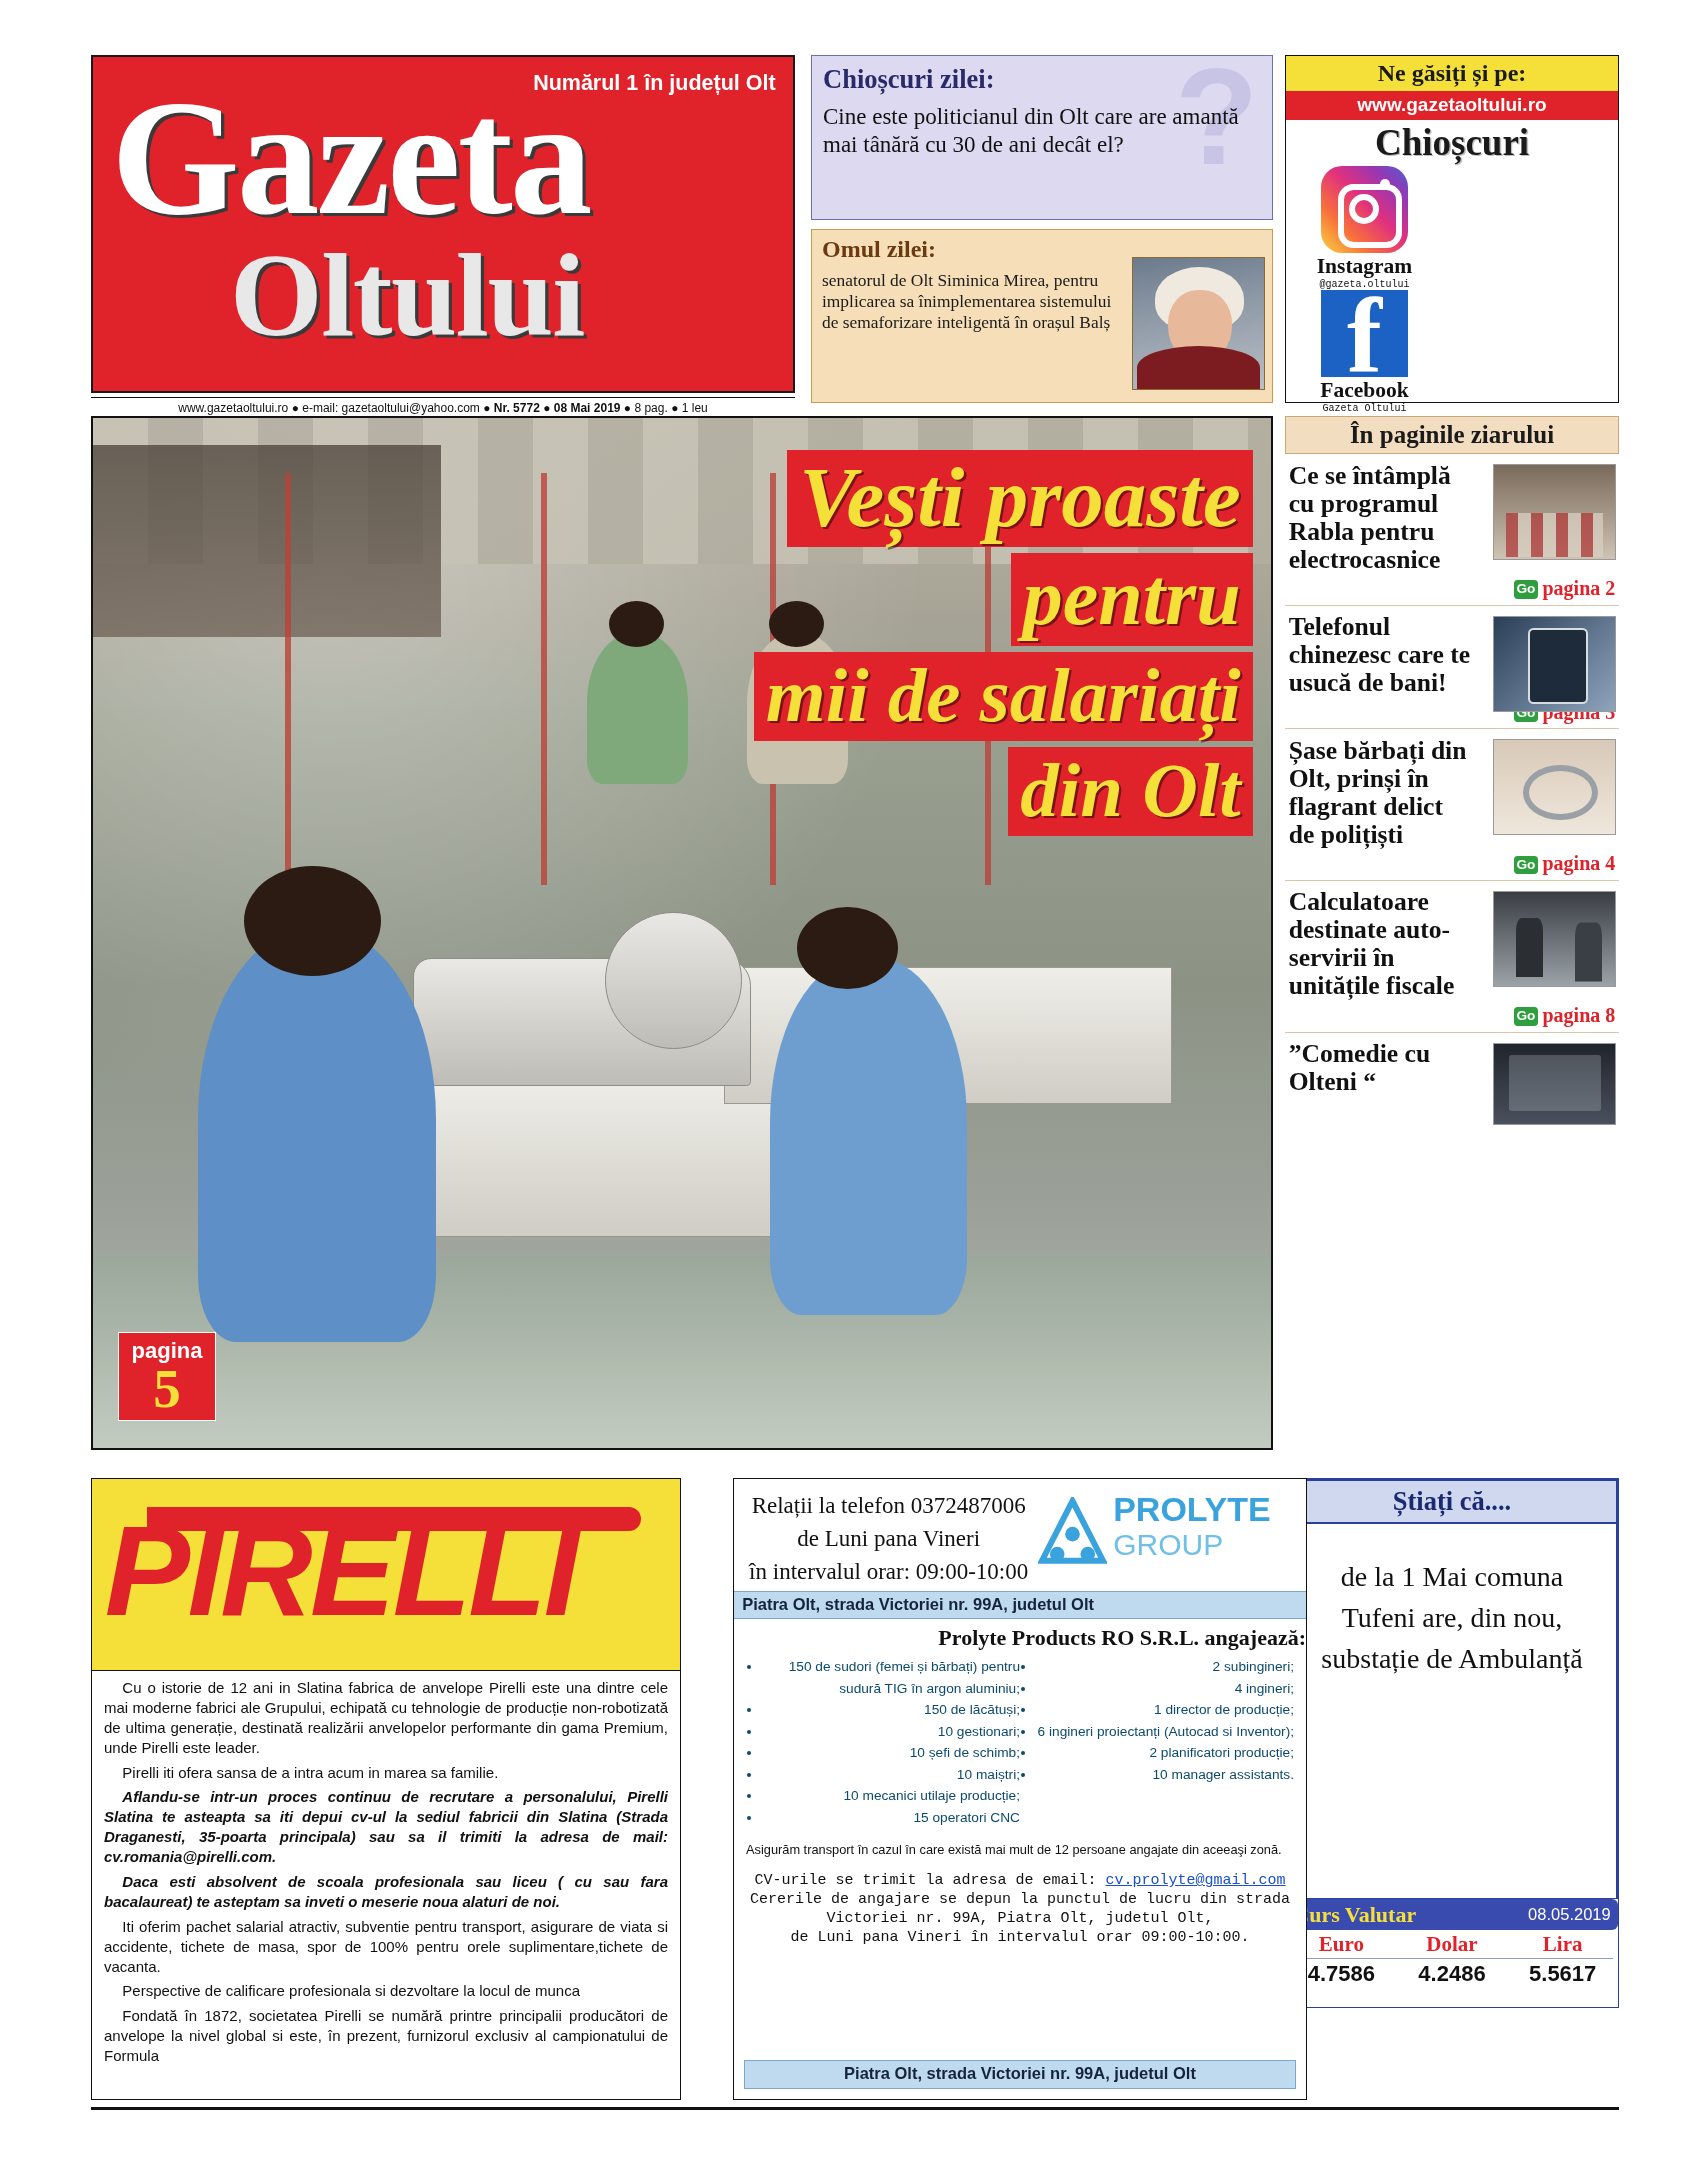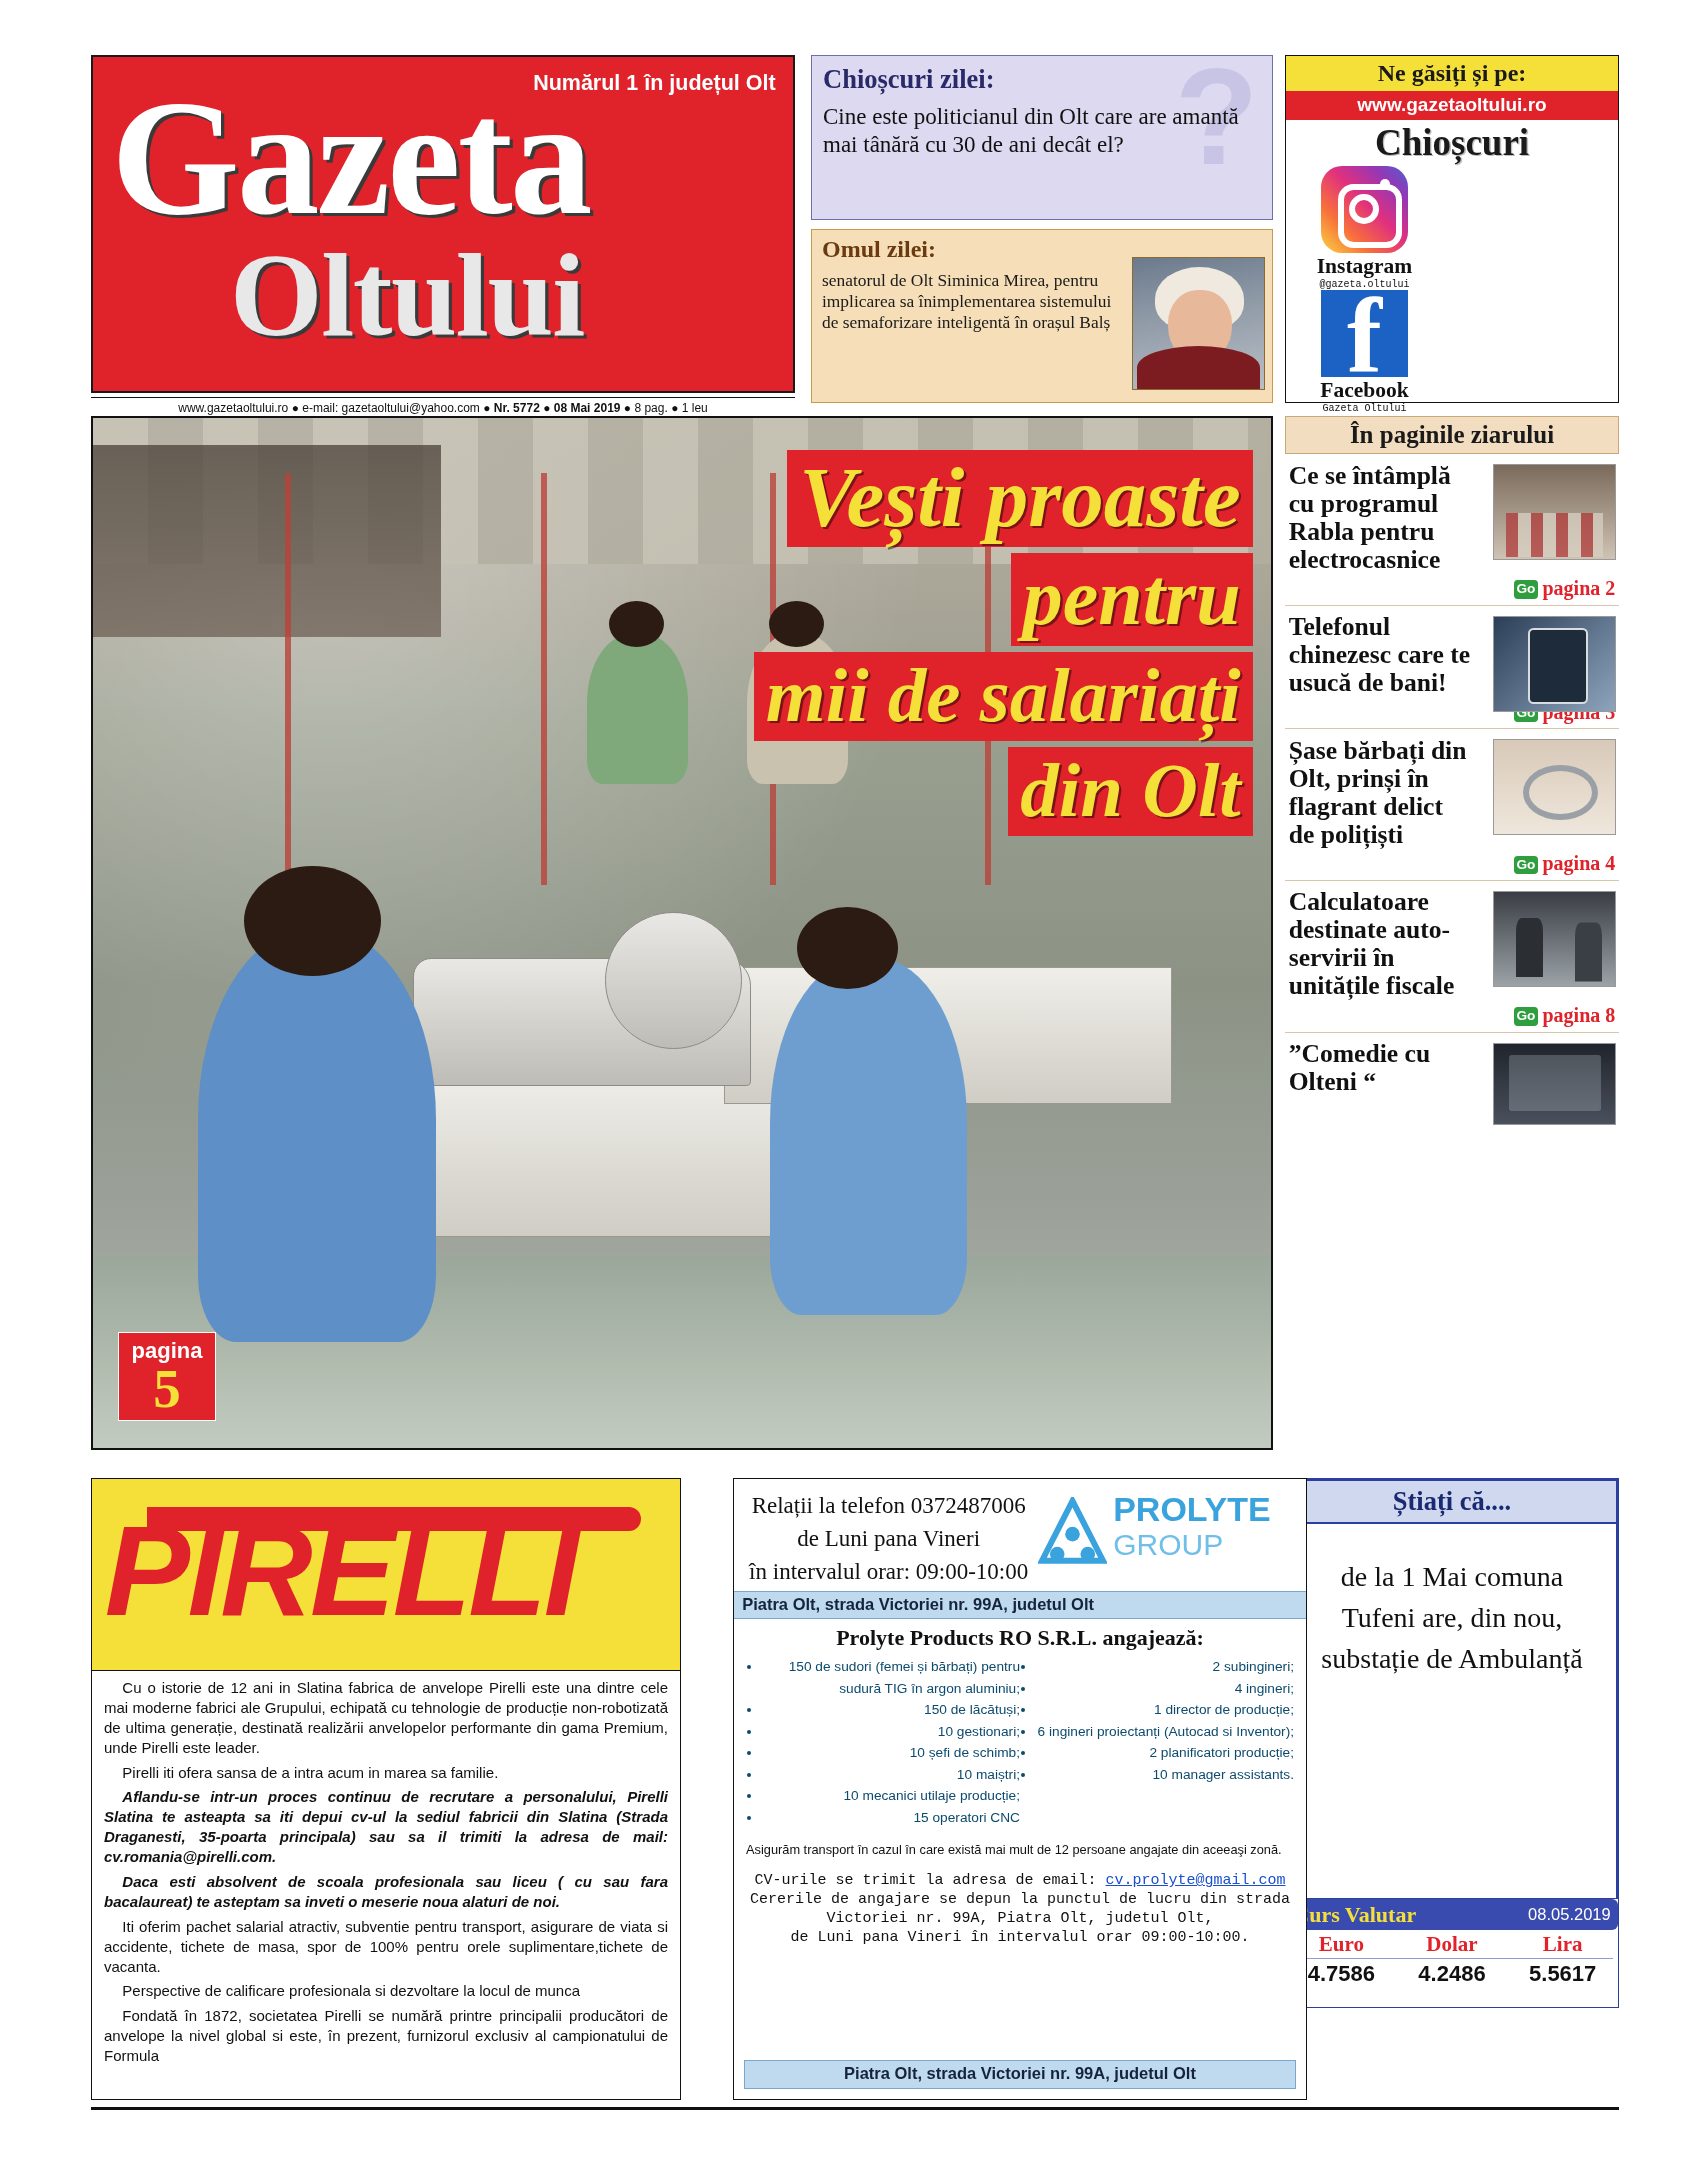--- a/index.html
+++ b/index.html
@@ -398,21 +398,21 @@
     font-size:34px; line-height:35px; color:#3aa3dd; font-weight:bold;
   }
   .pro-logo-txt small { display:block; font-weight:normal; font-size:30px; color:#6fbfe8; }
   .pro-addr {
     background:#bfd9ef; border-top:1.4px solid #7ba7cc; border-bottom:1.4px solid #7ba7cc;
     padding:3.7px 8.2px;
     font-family:"Liberation Sans", sans-serif; font-weight:bold;
     font-size:16.5px; color:#14243a;
   }
   .pro-hiring {
-    text-align:center; padding:6.4px 0 4.6px;
+    text-align:right; padding:6.4px 0 4.6px;
     font-family:"Liberation Serif", serif; font-weight:bold;
     font-size:22px; color:#111;
   }
   .pro-cols { display:flex; padding:0 12px; }
   .pro-col { width:50%; }
   .pro-col ul { margin:0; padding-left:15.6px; }
   .pro-col li {
     font-family:Liberation Sans, sans-serif;
     font-size:13.7px; line-height:21.5px; color:#0c4a6e;text-align:right;
   }

